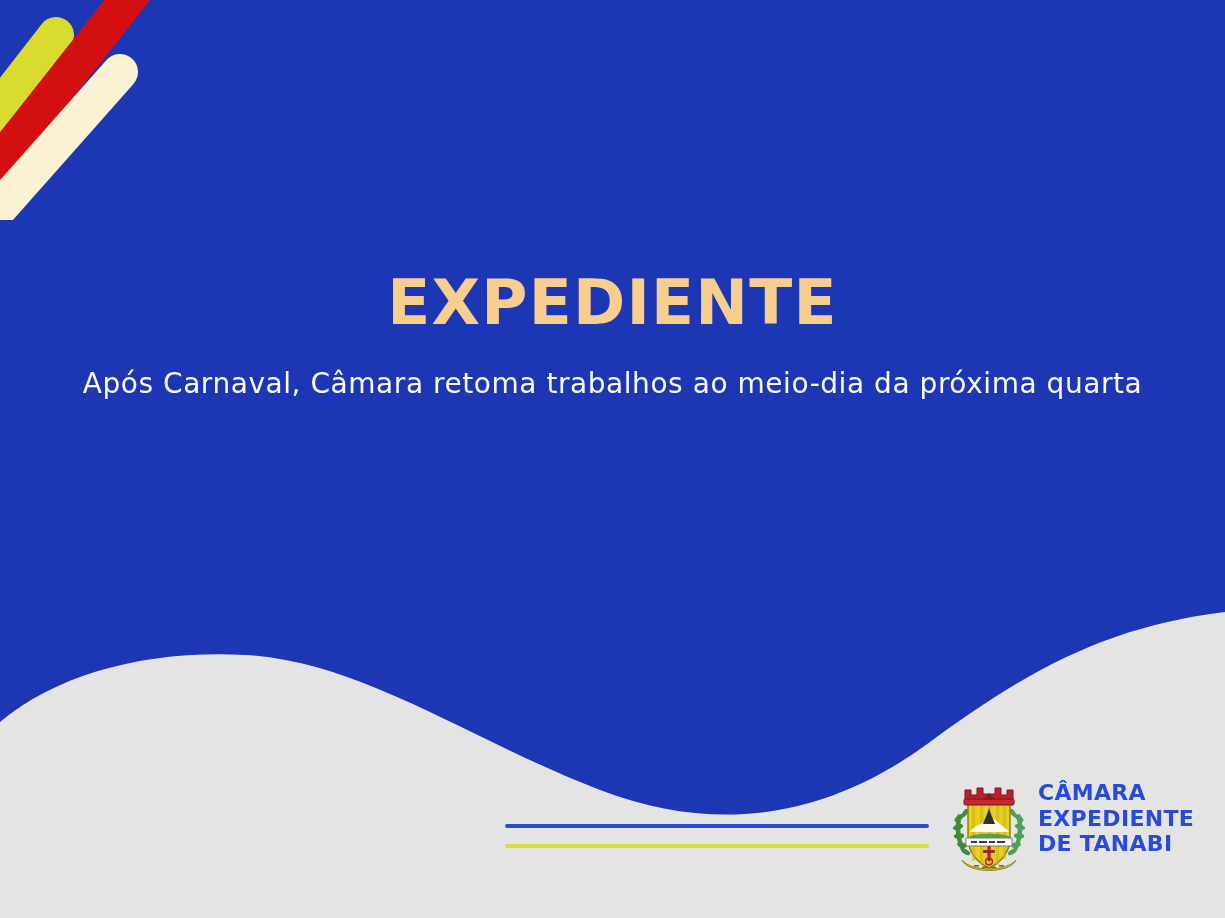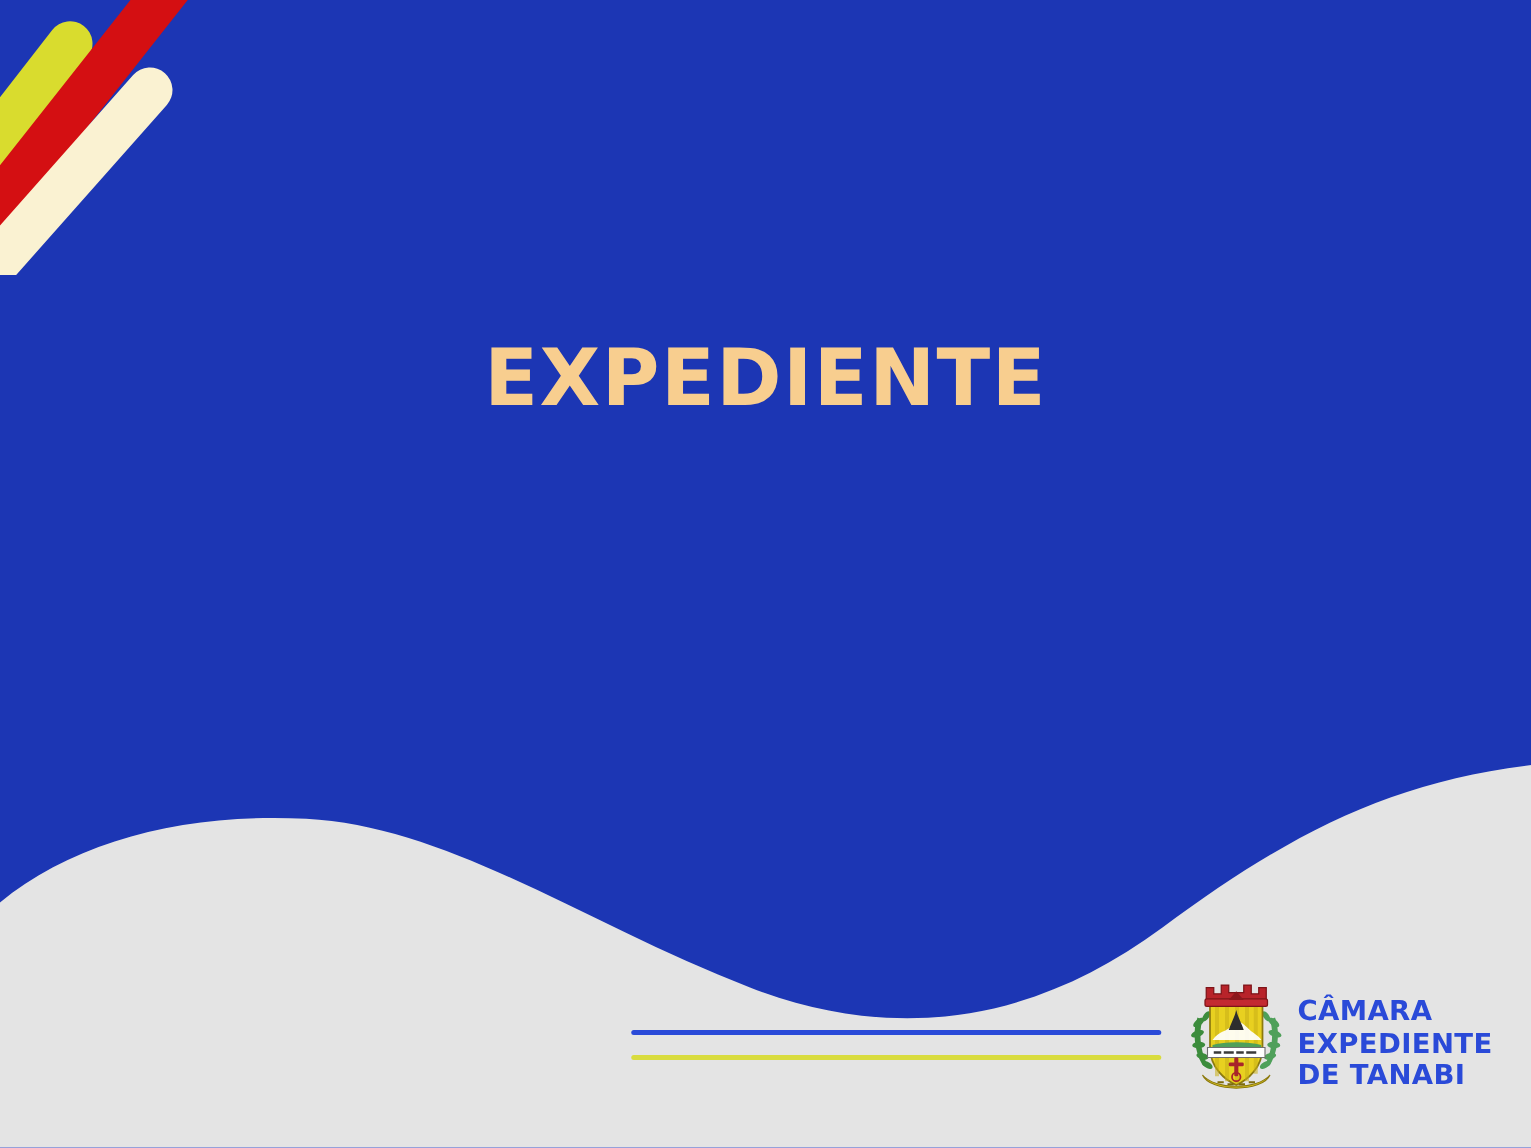--- a/index.html
+++ b/index.html
@@ -89,21 +89,21 @@
     margin-top: 16px;
     background: #D9DC3E;
   }
 
   
   .logo-lockup {
     position: absolute;
     left: 952px;
     top: 780px;
     display: flex;
-    align-items: flex-end;
+    align-items: flex-start;
     gap: 12px;
   }
   .crest {
     width: 74px;
     height: 94px;
     flex: none;
   }
   .logo-text {
     font-family: "DejaVu Sans", sans-serif;
     font-size: 22px;
@@ -133,20 +133,21 @@
   <svg class="stripes" viewBox="0 0 300 220" aria-hidden="true">
     <g stroke-linecap="round" fill="none">
       <line x1="-80" y1="210" x2="56" y2="35" stroke="#D9DC2E" stroke-width="36"></line>
       <line x1="-70" y1="250" x2="203" y2="-96" stroke="#D40F12" stroke-width="36"></line>
       <line x1="-82" y1="300" x2="120" y2="72" stroke="#FAF2D2" stroke-width="36"></line>
     </g>
   </svg>
 
   <div class="headline-block">
     <h1 class="title">EXPEDIENTE</h1>
+    <p class="subtitle">Após Carnaval, Câmara retoma trabalhos ao meio-dia da próxima quarta</p>
   </div>
 
   <div class="rules">
     <div class="rule rule-blue"></div>
     <div class="rule rule-yellow"></div>
   </div>
 
   <div class="logo-lockup">
 
     <svg class="crest" viewBox="0 0 74 94" aria-hidden="true">

